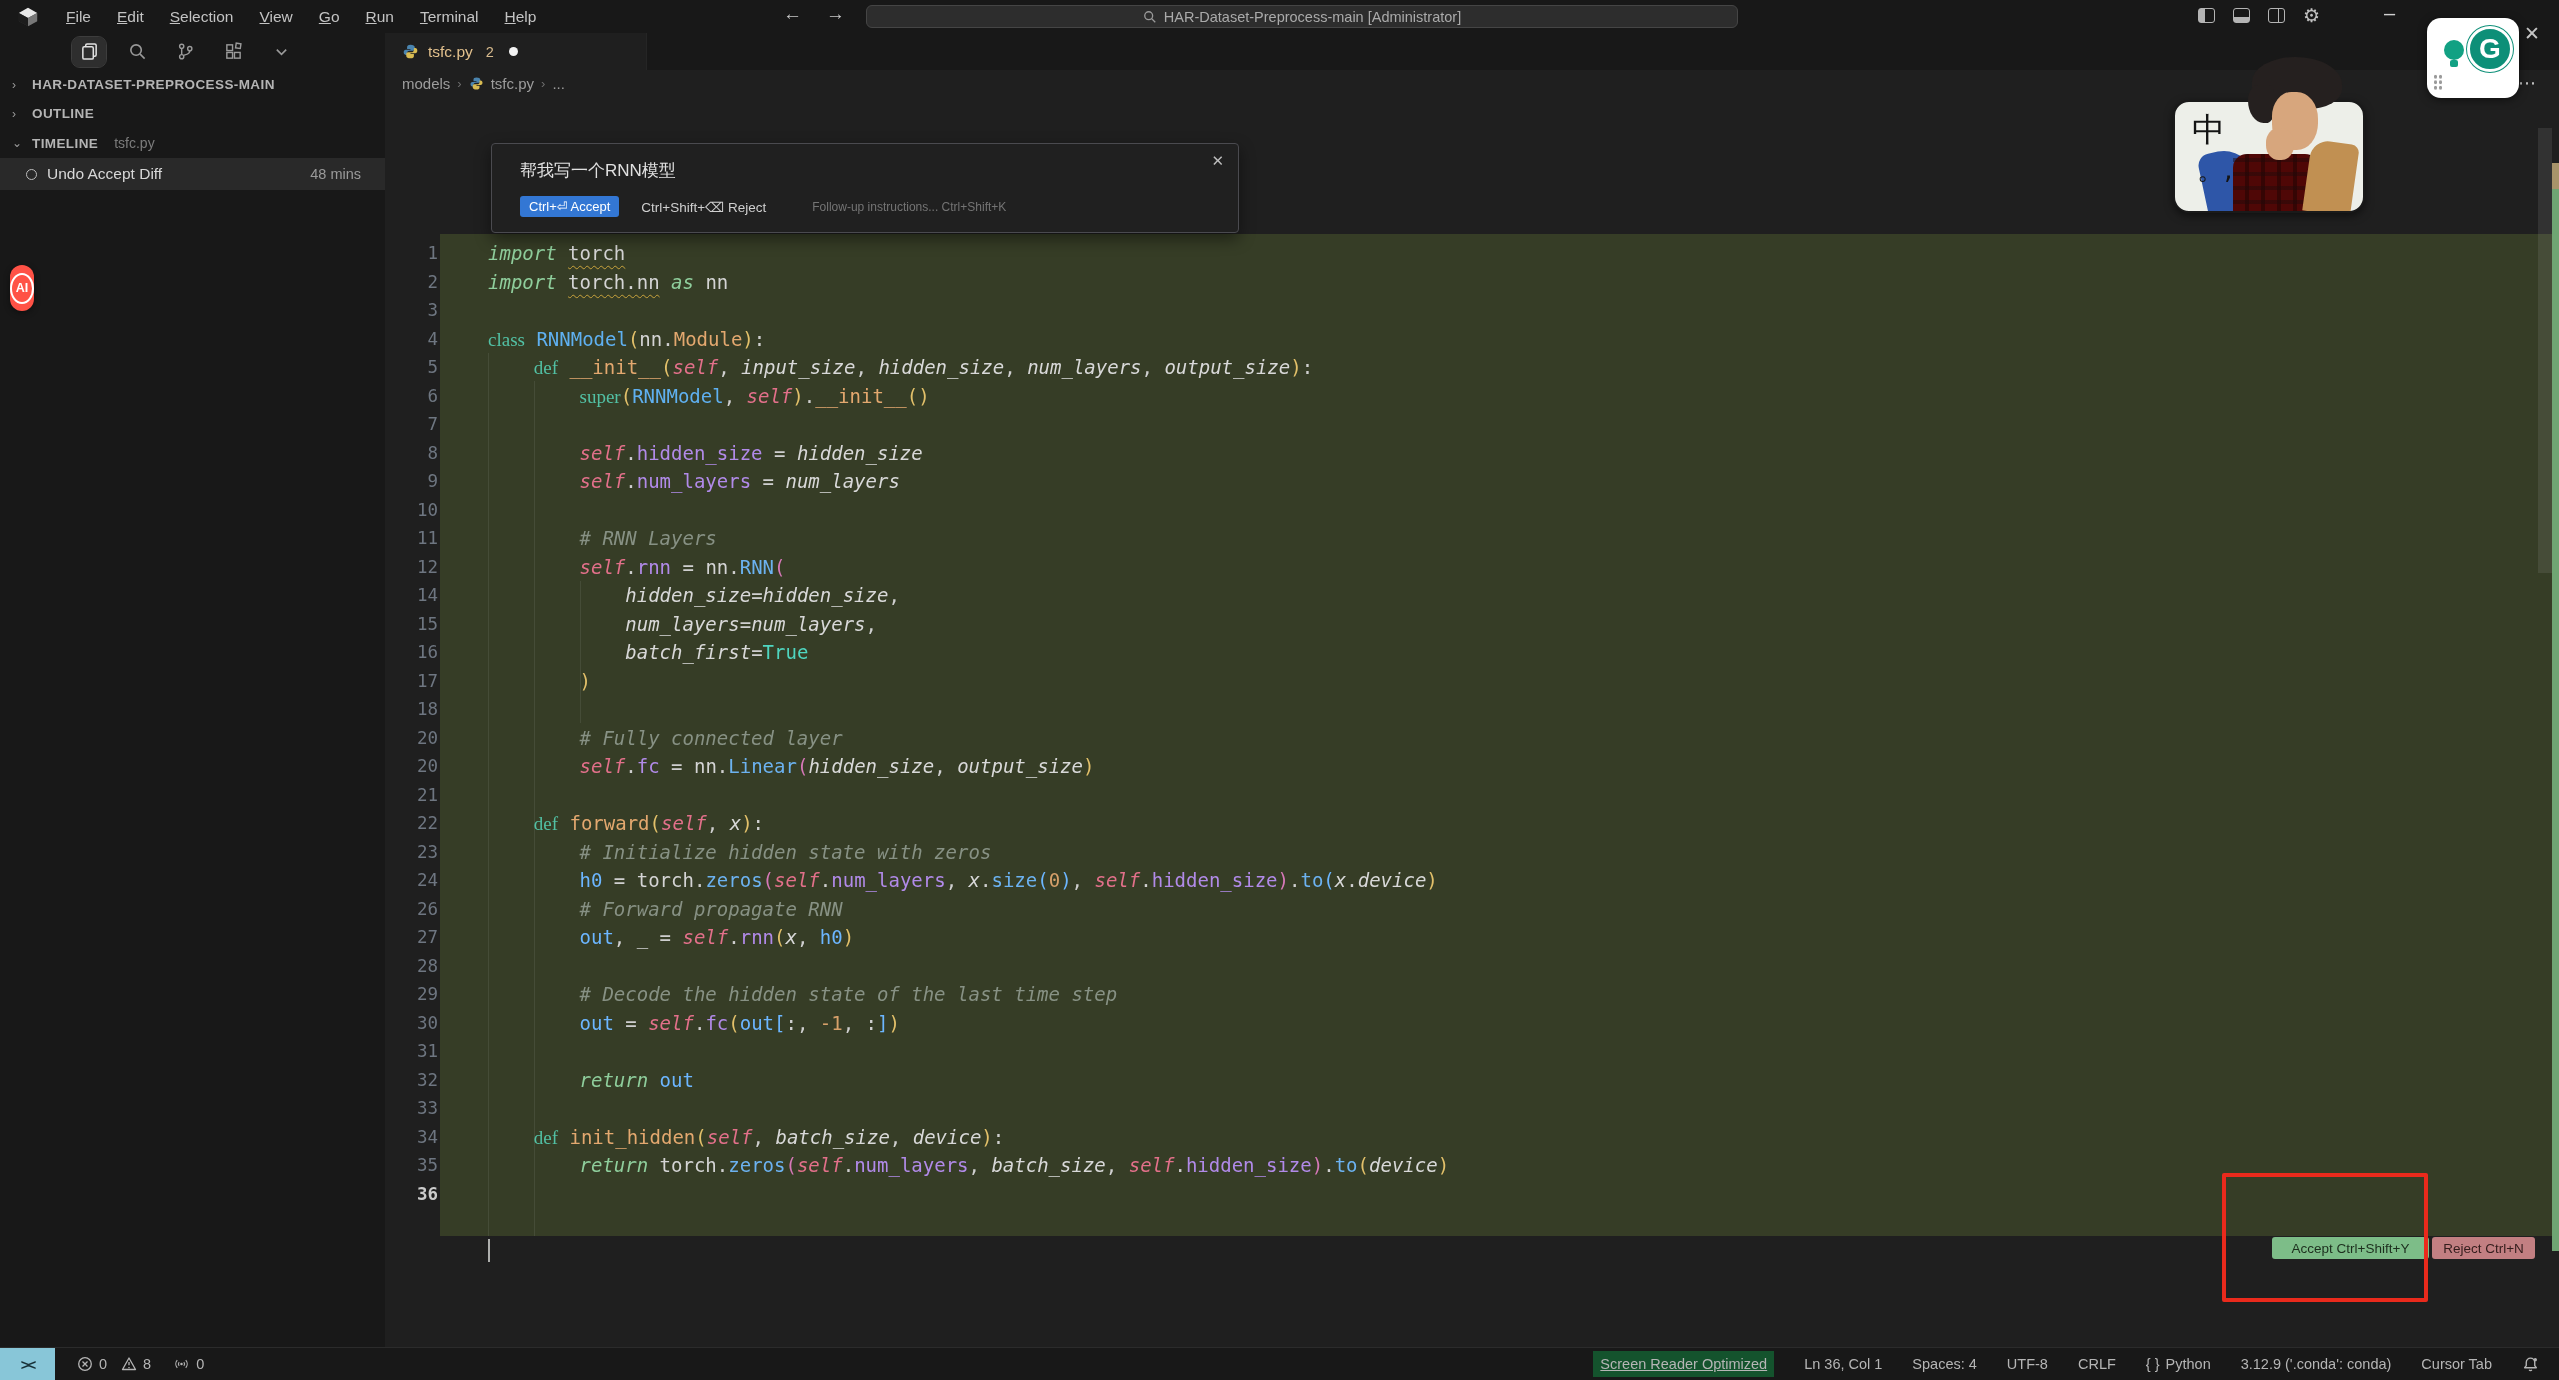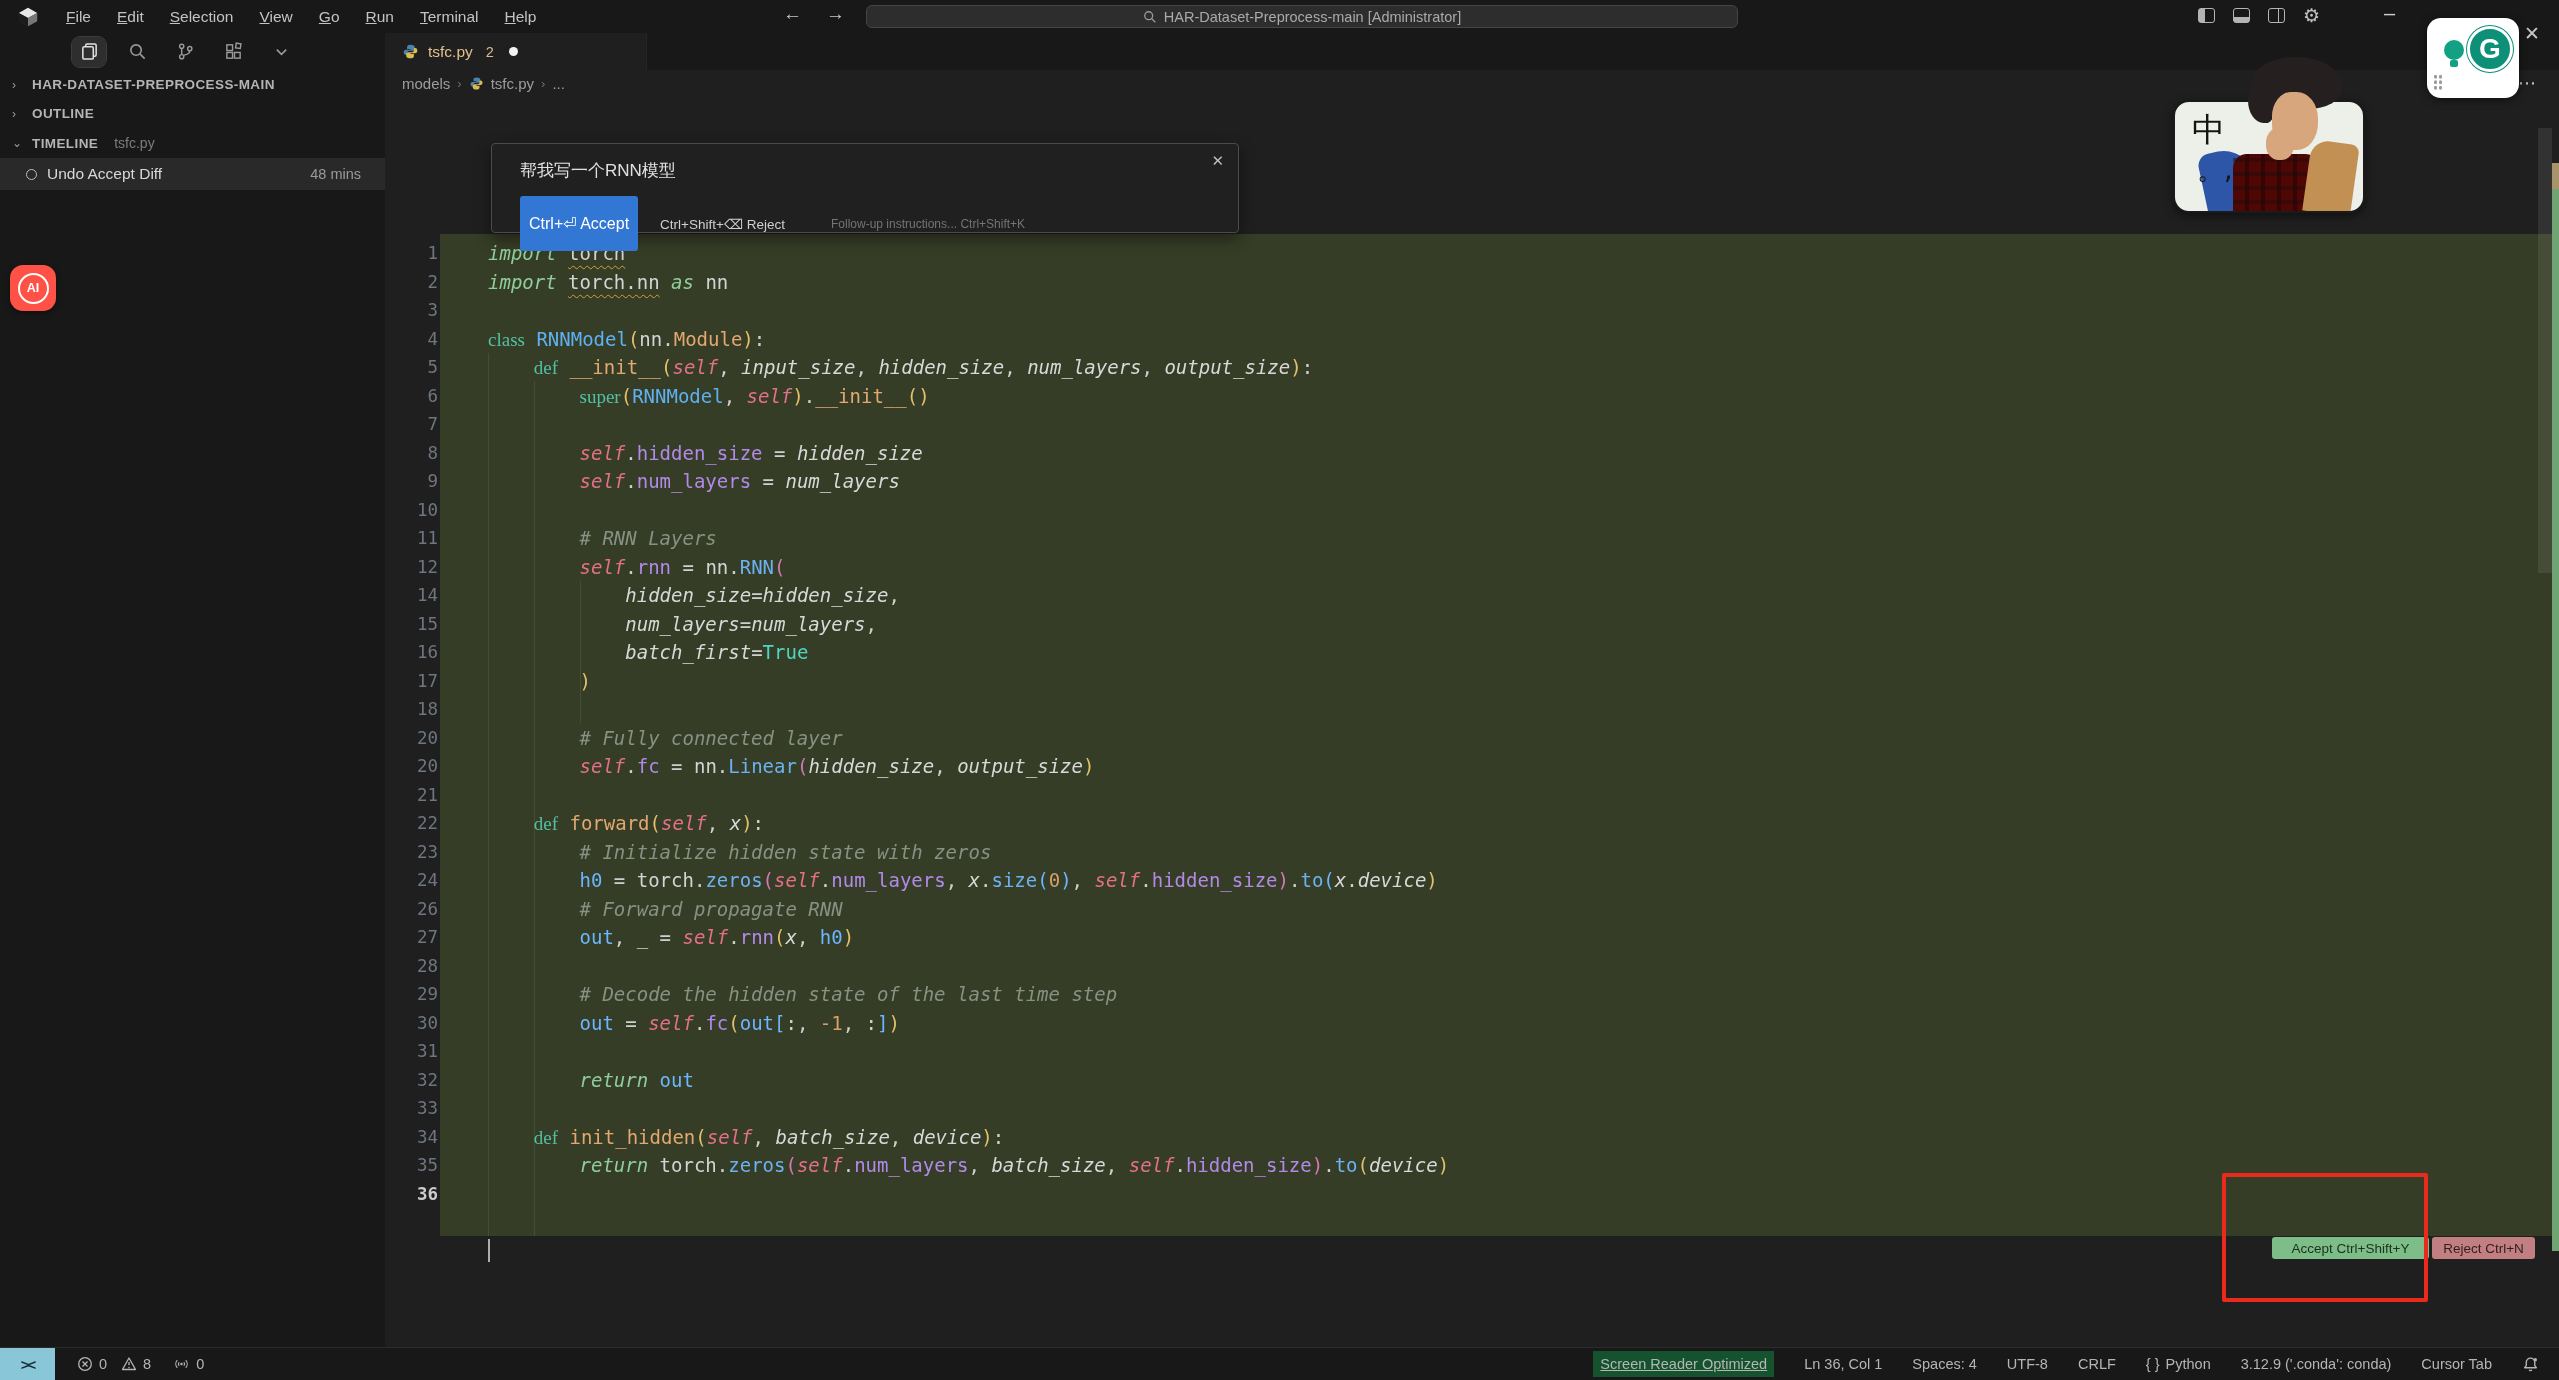--- a/index.html
+++ b/index.html
@@ -37,21 +37,21 @@
     color:#9a9a9a; border-radius:8px; }
   .act-btn.active { background:#2e2e2e; color:#e2e2e2; outline:1px solid #3d3d3d; }
   .side-row { display:flex; align-items:center; gap:8px; padding:7px 0 7px 12px;
     font-size:13.5px; font-weight:bold; color:#b4b4b4; letter-spacing:.4px; }
   .side-row .chev { font-size:12px; color:#9a9a9a; width:12px; font-weight:normal; }
   .side-file { font-weight:normal; color:#7c7c7c; letter-spacing:0; margin-left:8px; font-size:14px; }
   .tl-item { display:flex; align-items:center; height:32px; background:#292929; color:#d8d8d8;
     font-size:15.5px; padding-left:26px; gap:10px; }
   .tl-time { margin-left:auto; margin-right:24px; color:#9a9a9a; font-size:14.5px; }
   .tl-circle { width:11px; height:11px; border:1.5px solid #bdbdbd; border-radius:50%; }
-  .ai-fab { position:absolute; left:10px; top:232px; width:46px; height:46px; border-radius:13px;
+  .ai-fab { position:absolute; left:10px; top:232px; width:24px; height:46px; border-radius:13px;
     background:#ff5246; display:flex; align-items:center; justify-content:center; box-shadow:0 2px 6px rgba(0,0,0,.4); }
   .ai-ring { width:31px; height:31px; border:2.5px solid #ffffff; border-radius:50%;
     display:flex; align-items:center; justify-content:center; color:#fff; font-size:12.5px; font-weight:bold; }
   
   .editor { position:absolute; left:385px; top:33px; right:0; bottom:33px; background:#1f1f1f; overflow:hidden; }
   .tabbar { position:absolute; left:0; top:0; right:0; height:37px; background:#181818; }
   .tab { position:absolute; left:0; top:0; width:262px; height:37px; background:#1f1f1f;
     display:flex; align-items:center; gap:9px; padding-left:17px; border-right:1px solid #252525; }
   .tab-title { color:#e2c08d; font-size:15.5px; }
   .tab-badge { color:#d7ba8d; font-size:14.5px; margin-left:4px; }
@@ -89,21 +89,21 @@
   .tk-P { color:#e2c06a; }
   .tk-Q { color:#d678b8; }
   .tk-B { color:#6cb6ff; }
   .tk-u { color:#d4d4d4; text-decoration:underline wavy #c9a33c 1px; text-underline-offset:5px; }
   .caret { position:absolute; left:103px; top:1206px; width:2px; height:23px; background:#aeafad; z-index:3; }
   
   .chat { position:absolute; left:106px; top:110px; width:748px; height:90px; background:#202020;
     border:1px solid #4a4a4f; border-radius:4px; z-index:10; box-shadow:0 6px 16px rgba(0,0,0,.45); }
   .chat-prompt { position:absolute; left:28px; top:15px; font-size:17px; color:#e0e0e0; }
   .chat-row { position:absolute; left:28px; top:52px; display:flex; align-items:center; gap:22px; }
-  .chat-accept { background:#3377d4; color:#ffffff; font-size:16px; padding:18px 9px; border-radius:3px; border:none; }
+  .chat-accept { background:#3377d4; color:#ffffff; font-size:13px; padding:3px 9px; border-radius:3px; border:none; }
   .chat-reject { color:#cfcfcf; font-size:13.5px; }
   .chat-followup { color:#747474; font-size:12px; margin-left:24px; }
   .chat-close { position:absolute; right:14px; top:8px; color:#bdbdbd; font-size:15px; }
   
   .pill { position:absolute; height:22px; border-radius:3px; font-size:13.5px;
     display:flex; align-items:center; justify-content:center; z-index:12; }
   .pill-accept { left:1887px; top:1204px; width:157px; background:#7dbd88; color:#1d2f1e; }
   .pill-reject { left:2047px; top:1204px; width:103px; background:#c27f82; color:#341d1d; }
   .red-rect { position:absolute; left:1837px; top:1140px; width:206px; height:129px;
     border:4px solid #ea2a1c; border-radius:2px; z-index:13; }

